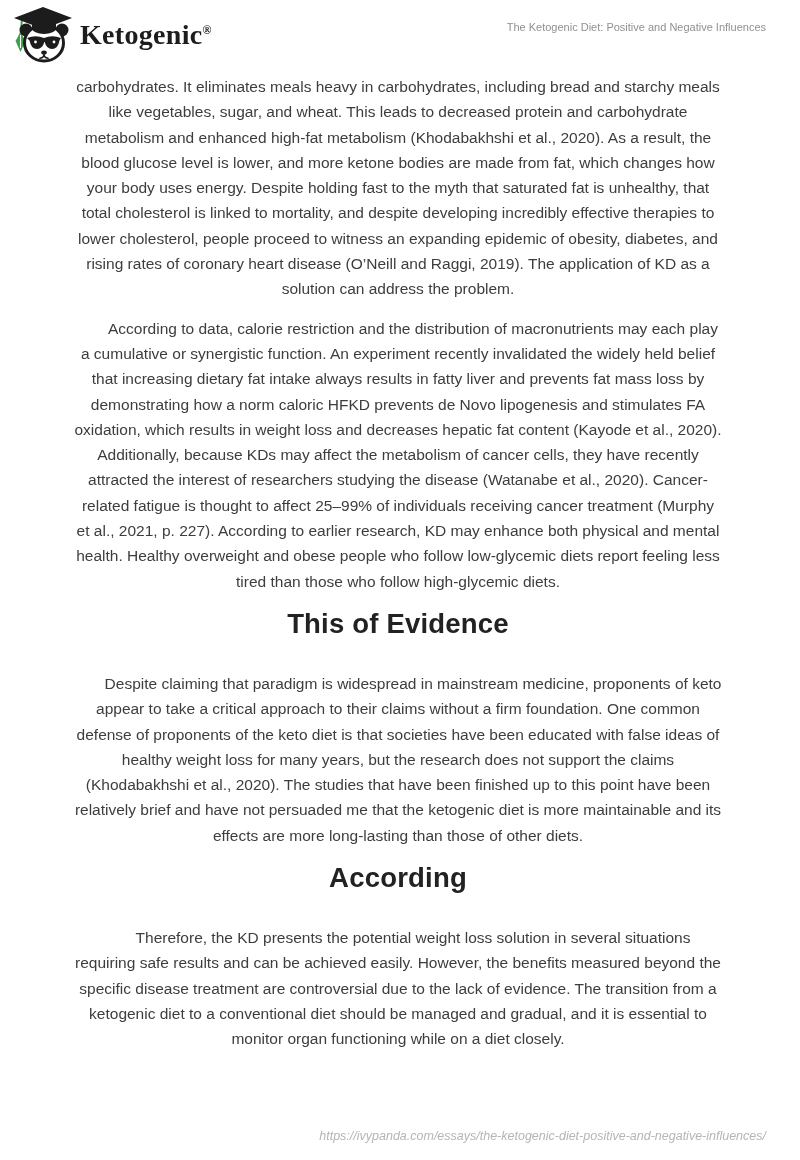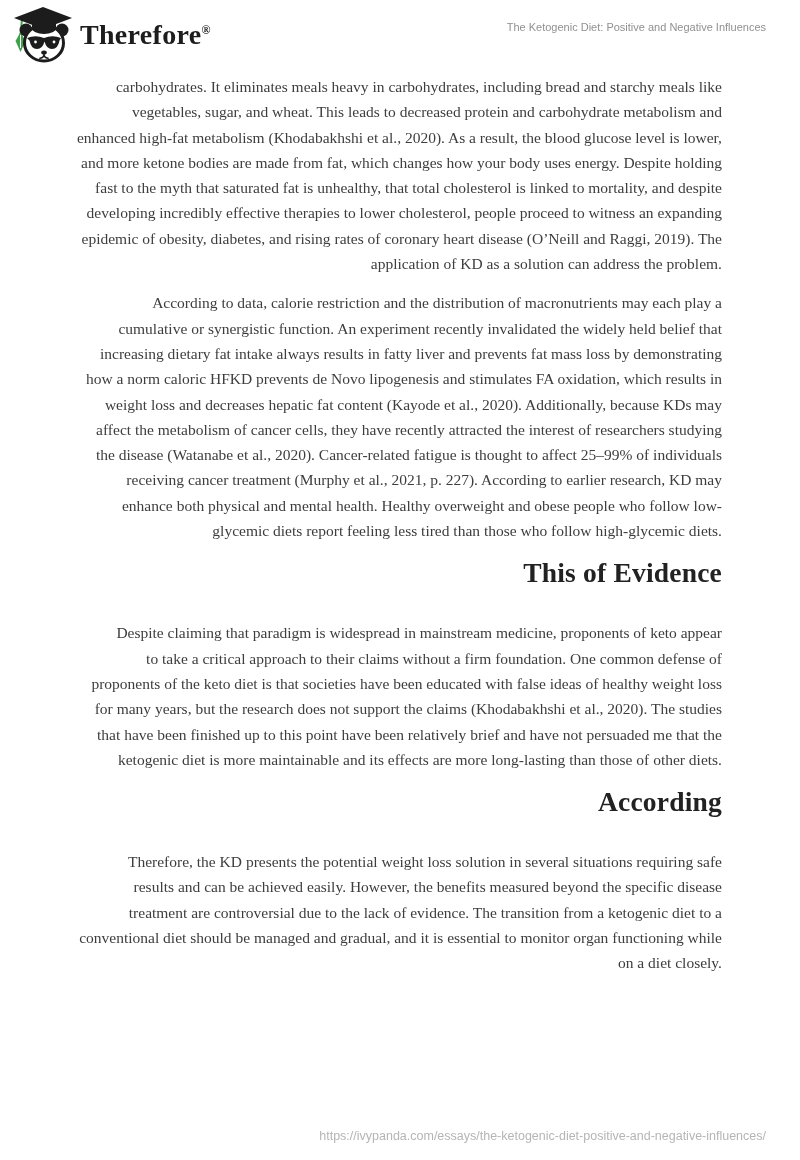--- a/index.html
+++ b/index.html
@@ -26,30 +26,29 @@
   .logo svg{width:60px;height:56px;display:block;}
   .brand-name{
     font-family:"Liberation Serif","DejaVu Serif",serif;font-weight:bold;
     font-size:28px;color:var(--brand-text);margin-left:7px;letter-spacing:0.3px;line-height:56px;
   }
   .brand-name sup{font-size:12px;vertical-align:super;line-height:0;}
   .doc-title{font-size:11px;color:var(--header-title);padding-top:14px;}
   .article{
     position:absolute;top:74px;left:74px;width:648px;
     font-size:15.5px;line-height:25.3px;color:var(--body-text);
-    text-align:right;
-    font-family:Liberation Serif, serif;
+    text-align:center;
   }
   .article p{margin:0 0 14px 0;}
   .article p.indent{text-indent:30px;}
   .article h2{
     font-weight:bold;font-size:27.5px;line-height:32px;
     color:var(--heading-text);margin:8px 0 31px 0;letter-spacing:0.2px;
   }
-  .footer{position:absolute;right:34px;bottom:16px;}
+  .footer{position:absolute;right:34px;bottom:16px;font-style:italic;}
   .footer .url{font-size:12.5px;color:var(--footer-url);text-decoration:none;cursor:pointer;}
 </style>
 </head>
 <body>
 
 <div class="page">
 
   <header class="header">
     <div class="brand">
       <span class="logo">
@@ -70,21 +69,21 @@
 
           <path d="M14 31 q8.5 -3.5 17 0 q8.5 -3.5 17 0 l-1.5 2.5 q-1.5 8.5 -7.5 8.5 q-5.5 0 -7.5 -7.5 q-2 7.5 -7.5 7.5 q-6 0 -7.5 -8.5 Z" fill="var(--logo-ink)"></path>
           <circle cx="22.5" cy="35" r="1.4" fill="#ffffff"></circle>
           <circle cx="41" cy="35" r="1.4" fill="#ffffff"></circle>
 
           <ellipse cx="31" cy="45.5" rx="2.8" ry="2" fill="var(--logo-ink)"></ellipse>
 
           <path d="M31 47.5 q0 3 -4 3.8 M31 47.5 q0 3 4 3.8" stroke="var(--logo-ink)" stroke-width="1.6" fill="none" stroke-linecap="round"></path>
         </svg>
       </span>
-      <span class="brand-name"><span>Therefore</span><sup>®</sup></span>
+      <span class="brand-name"><span>Ketogenic</span><sup>®</sup></span>
     </div>
     <div class="doc-title">The Ketogenic Diet: Positive and Negative Influences</div>
   </header>
 
   <main class="article">
       <p>carbohydrates. It eliminates meals heavy in carbohydrates, including bread and starchy meals like vegetables, sugar, and wheat. This leads to decreased protein and carbohydrate metabolism and enhanced high-fat metabolism (Khodabakhshi et al., 2020). As a result, the blood glucose level is lower, and more ketone bodies are made from fat, which changes how your body uses energy. Despite holding fast to the myth that saturated fat is unhealthy, that total cholesterol is linked to mortality, and despite developing incredibly effective therapies to lower cholesterol, people proceed to witness an expanding epidemic of obesity, diabetes, and rising rates of coronary heart disease (O’Neill and Raggi, 2019). The application of KD as a solution can address the problem.</p>
       <p class="indent">According to data, calorie restriction and the distribution of macronutrients may each play a cumulative or synergistic function. An experiment recently invalidated the widely held belief that increasing dietary fat intake always results in fatty liver and prevents fat mass loss by demonstrating how a norm caloric HFKD prevents de Novo lipogenesis and stimulates FA oxidation, which results in weight loss and decreases hepatic fat content (Kayode et al., 2020). Additionally, because KDs may affect the metabolism of cancer cells, they have recently attracted the interest of researchers studying the disease (Watanabe et al., 2020). Cancer-related fatigue is thought to affect 25–99% of individuals receiving cancer treatment (Murphy et al., 2021, p. 227). According to earlier research, KD may enhance both physical and mental health. Healthy overweight and obese people who follow low-glycemic diets report feeling less tired than those who follow high-glycemic diets.</p>
       <h2>This of Evidence</h2>
       <p class="indent">Despite claiming that paradigm is widespread in mainstream medicine, proponents of keto appear to take a critical approach to their claims without a firm foundation. One common defense of proponents of the keto diet is that societies have been educated with false ideas of healthy weight loss for many years, but the research does not support the claims (Khodabakhshi et al., 2020). The studies that have been finished up to this point have been relatively brief and have not persuaded me that the ketogenic diet is more maintainable and its effects are more long-lasting than those of other diets.</p>
       <h2>According</h2>

